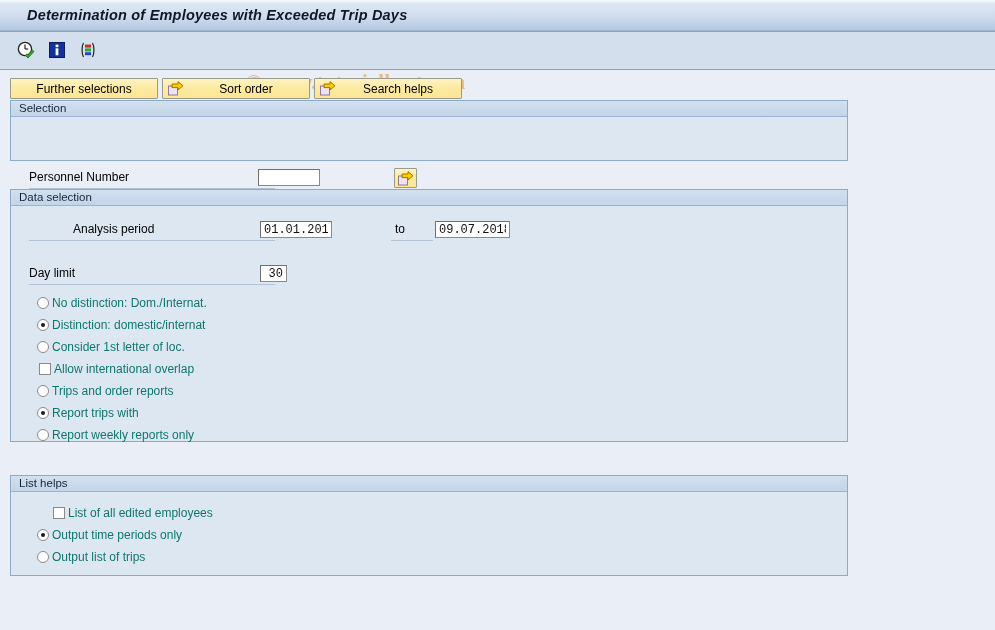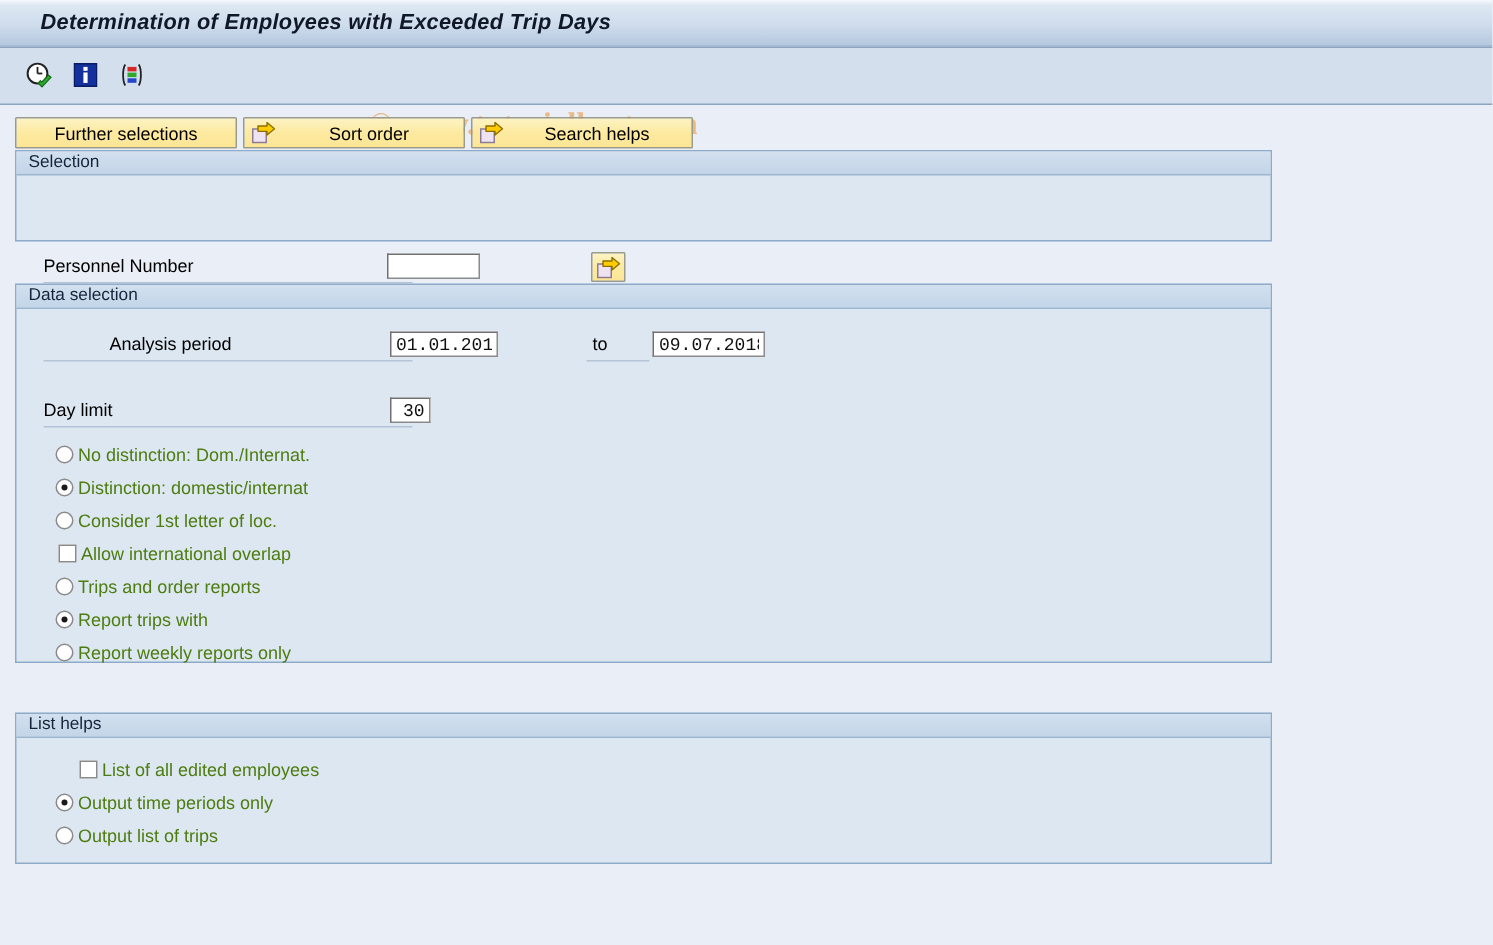--- a/index.html
+++ b/index.html
@@ -190,21 +190,21 @@
   .optrow {
     position: absolute;
     display: flex;
     align-items: center;
     gap: 3px;
     cursor: pointer;
     white-space: nowrap;
   }
   .optlabel {
     font-size: 12px;
-    color: #4d7c0f;
+    color: #0f766e;
     line-height: 14px;
   }
   .radio {
     width: 12px;
     height: 12px;
     border-radius: 50%;
     background: #ffffff;
     border: 1px solid #8a8a8a;
     box-sizing: border-box;
     position: relative;

